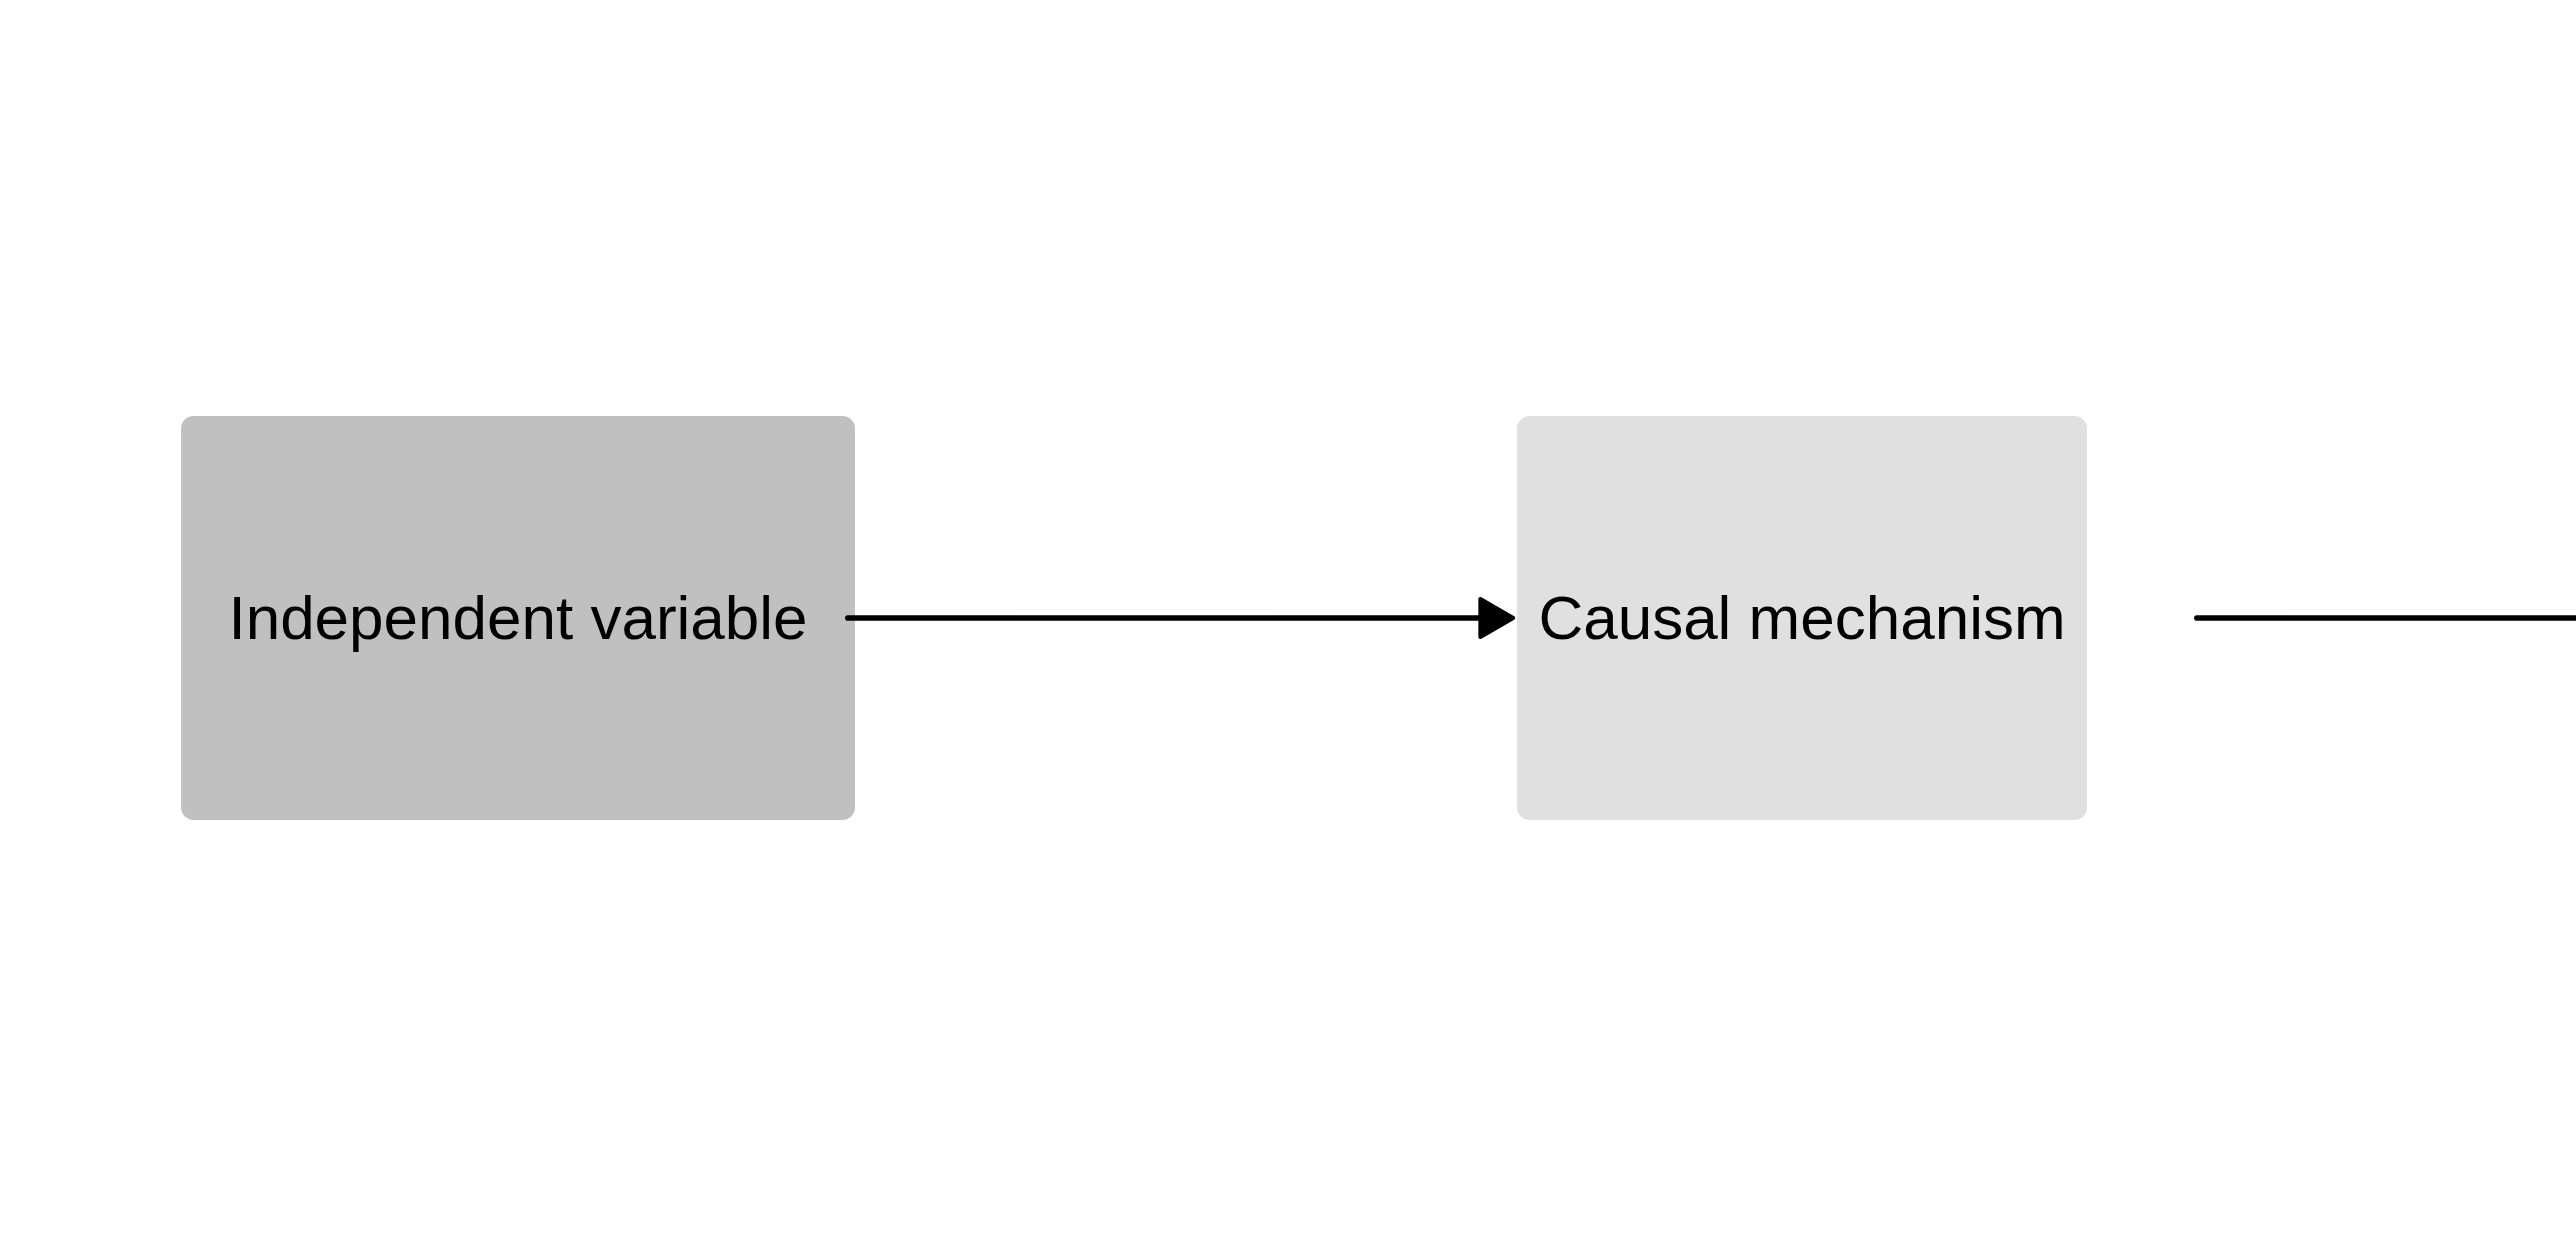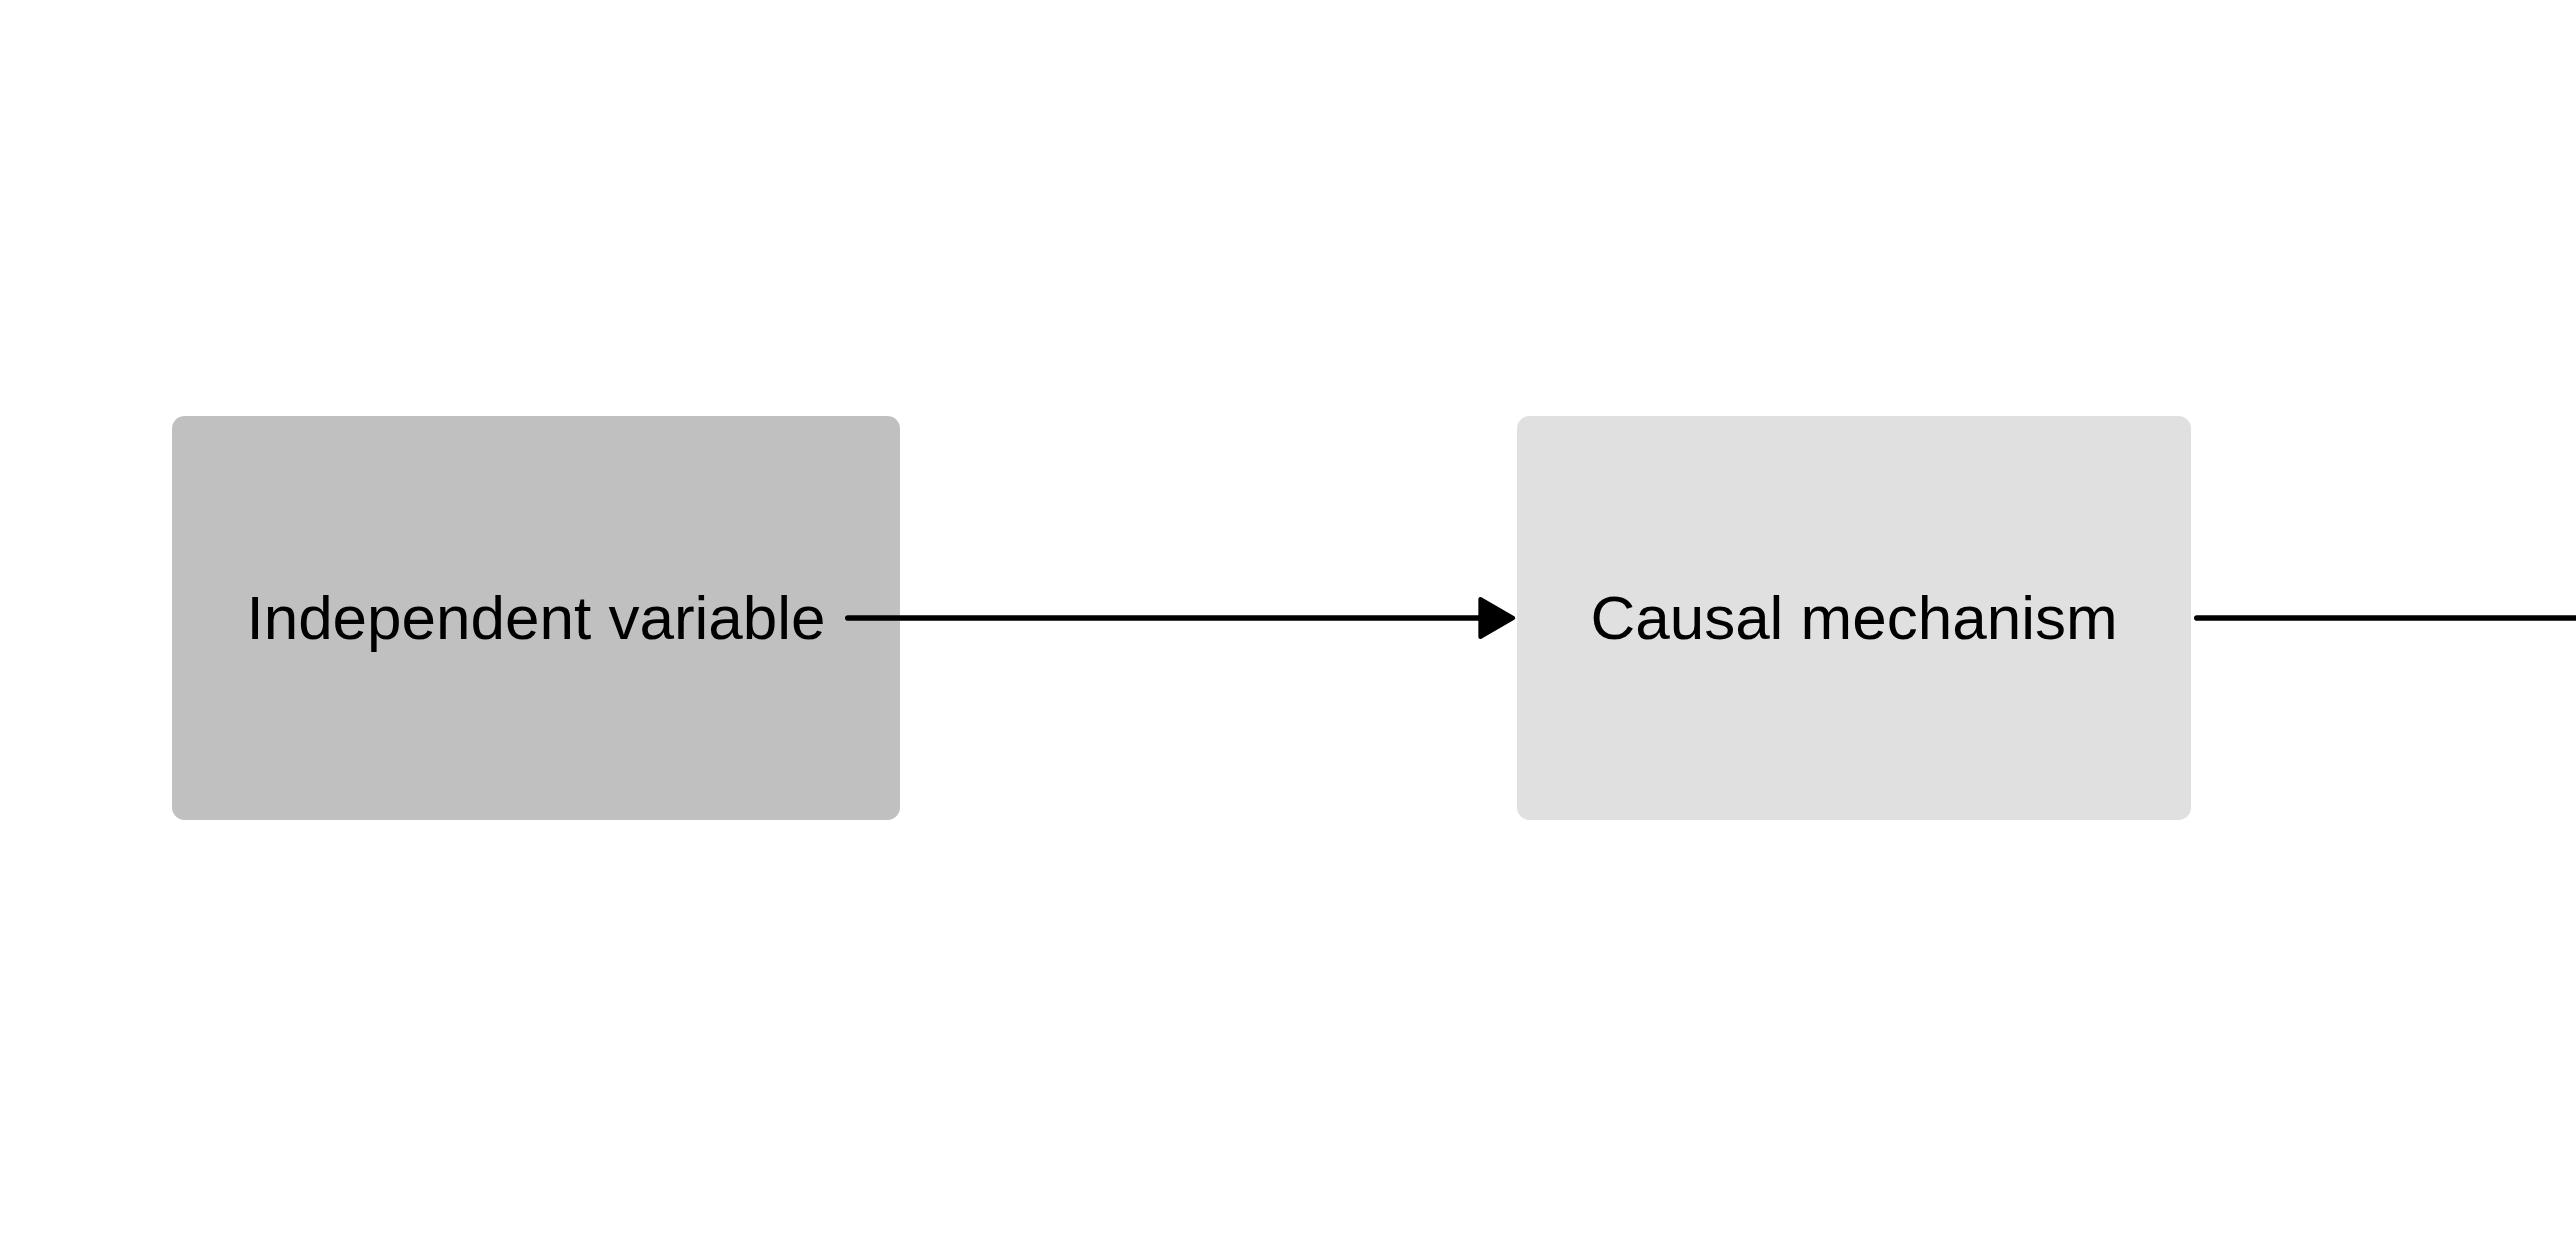--- a/index.html
+++ b/index.html
@@ -22,22 +22,22 @@
   .node {
     position: absolute;
     top: 416px;
     height: 404px;
     border-radius: 12.4px;
     display: flex;
     align-items: center;
     justify-content: center;
     box-sizing: border-box;
   }
-  .node-1 { left: 172px;  width: 728px; }
-  .node-2 { left: 1517px; width: 674px; }
+  .node-1 { left: 181px;  width: 674px; }
+  .node-2 { left: 1517px; width: 570px; }
   .node-label {
     font-size: 62px;
     line-height: 1;
     color: #000000;
     white-space: nowrap;
     text-align: center;
   }
   .arrow {
     position: absolute;
     top: 576px;

